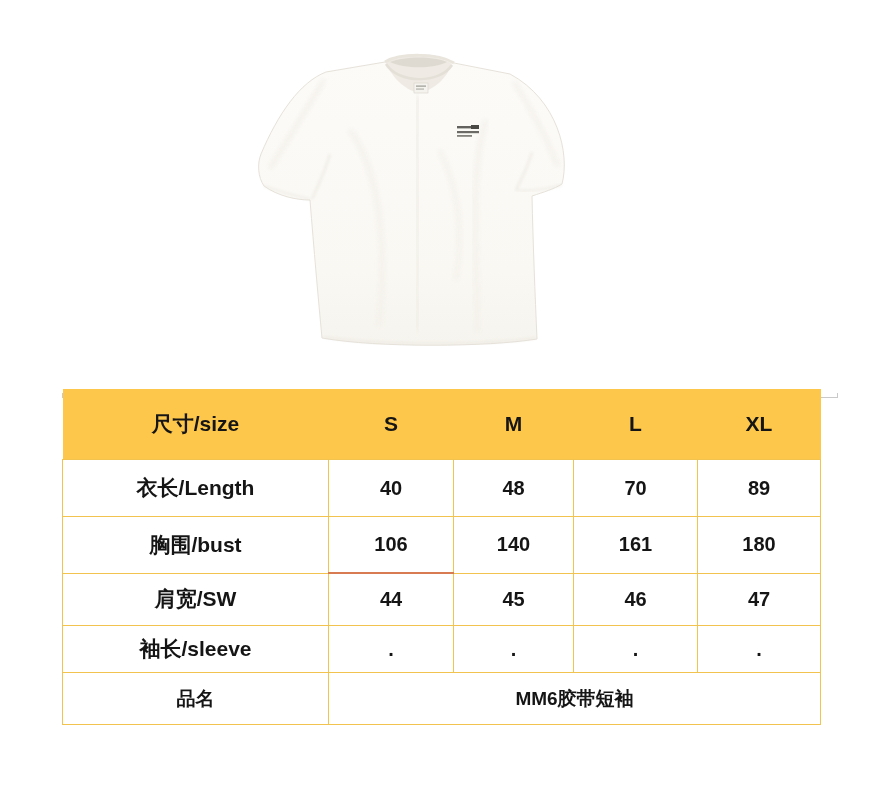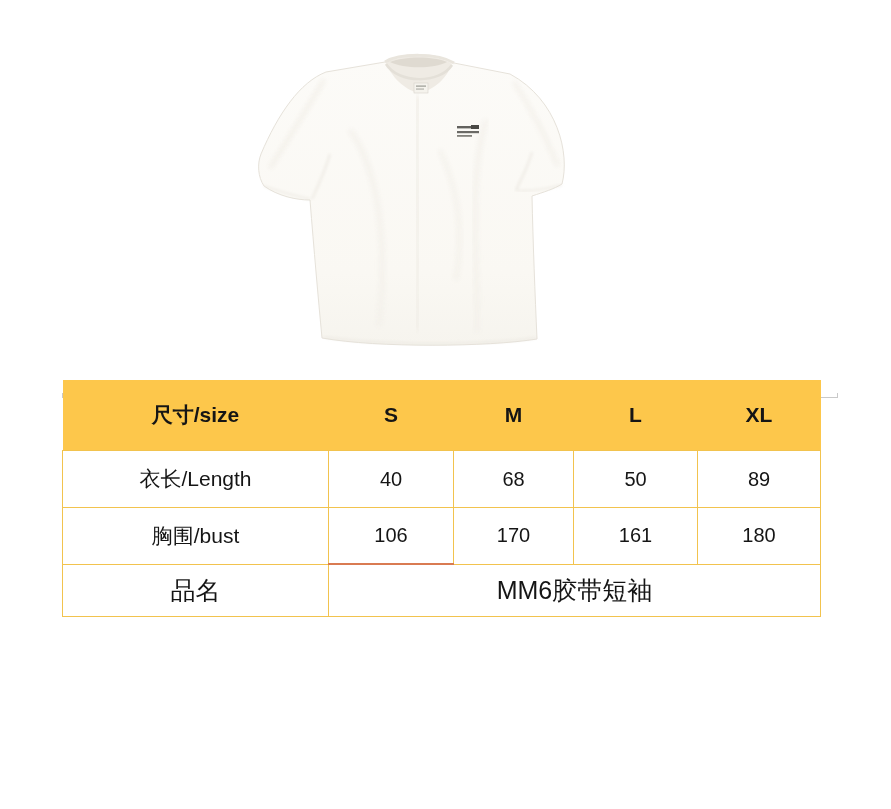--- a/index.html
+++ b/index.html
@@ -13,50 +13,50 @@
   
   .photo-area{position:absolute;left:0;top:0;width:891px;height:398px;}
   .photo-area svg{position:absolute;left:228px;top:38px;}
 
   
   .grid-topline{position:absolute;left:62px;top:397px;width:776px;height:1px;background:var(--top-rule-gray,#C9C9C9);}
   .grid-topline .tick{position:absolute;top:-4px;width:1px;height:5px;background:var(--top-rule-gray,#C9C9C9);}
 
   
   table.size-table{
-    position:absolute;left:62px;top:380px;
+    position:absolute;left:62px;top:389px;
     border-collapse:collapse;table-layout:fixed;
     color:var(--text,#151515);
   }
   .size-table col.c0{width:266px;}
   .size-table col.c1{width:125px;}
   .size-table col.c2{width:120px;}
   .size-table col.c3{width:124px;}
   .size-table col.c4{width:123px;}
 
   .size-table th{
     background:var(--header-bg,#FDC74B);
     border:none;
     font-weight:700;font-size:21px;
     height:70px;text-align:center;vertical-align:middle;
     padding:0;
   }
   .size-table td{
     border:1px solid var(--grid-border,#F2C34E);
     background:#ffffff;
-    font-weight:400;font-size:20px;
+    font-weight:700;font-size:20px;
     text-align:center;vertical-align:middle;
     padding:0;
   }
   .size-table td.lbl{font-size:21px;}
   .size-table tr.r1 td{height:56px;}
   .size-table tr.r2 td{height:55px;text-align:center;}
   .size-table tr.r3 td{height:51px;}
   .size-table tr.r4 td{height:46px;}
-  .size-table tr.r5 td{height:51px;font-size:25px;}
+  .size-table tr.r5 td{height:51px;font-size:19px;}
   .size-table td.u-red{border-bottom:2px solid var(--bust-s-underline,#D97B52);}
 </style>
 </head>
 <body>
 
 <div class="page">
 
   <div class="photo-area">
     <svg width="364" height="320" viewBox="0 0 364 320">
       <defs>
@@ -146,30 +146,44 @@
         <th>S</th>
         <th>M</th>
         <th>L</th>
         <th>XL</th>
       </tr>
     </thead>
     <tbody>
       <tr class="r1">
         <td class="lbl">衣长/Length</td>
         <td>40</td>
-        <td>68</td>
-        <td>50</td>
+        <td>48</td>
+        <td>70</td>
         <td>89</td>
       </tr>
       <tr class="r2">
         <td class="lbl">胸围/bust</td>
         <td class="u-red">106</td>
-        <td>170</td>
+        <td>140</td>
         <td>161</td>
         <td>180</td>
+      </tr>
+      <tr class="r3">
+        <td class="lbl">肩宽/SW</td>
+        <td>44</td>
+        <td>45</td>
+        <td>46</td>
+        <td>47</td>
+      </tr>
+      <tr class="r4">
+        <td class="lbl">袖长/sleeve</td>
+        <td>.</td>
+        <td>.</td>
+        <td>.</td>
+        <td>.</td>
       </tr>
       <tr class="r5">
         <td class="lbl">品名</td>
         <td colspan="4">MM6胶带短袖</td>
       </tr>
     </tbody>
   </table>
 
 </div>
 

